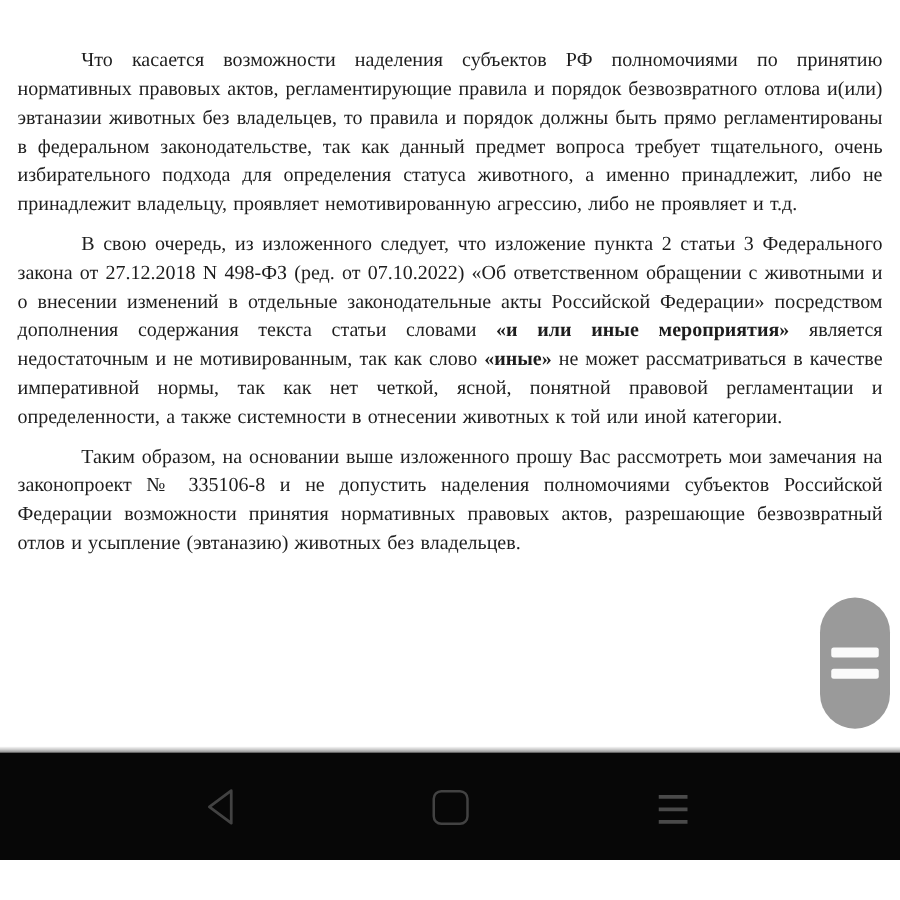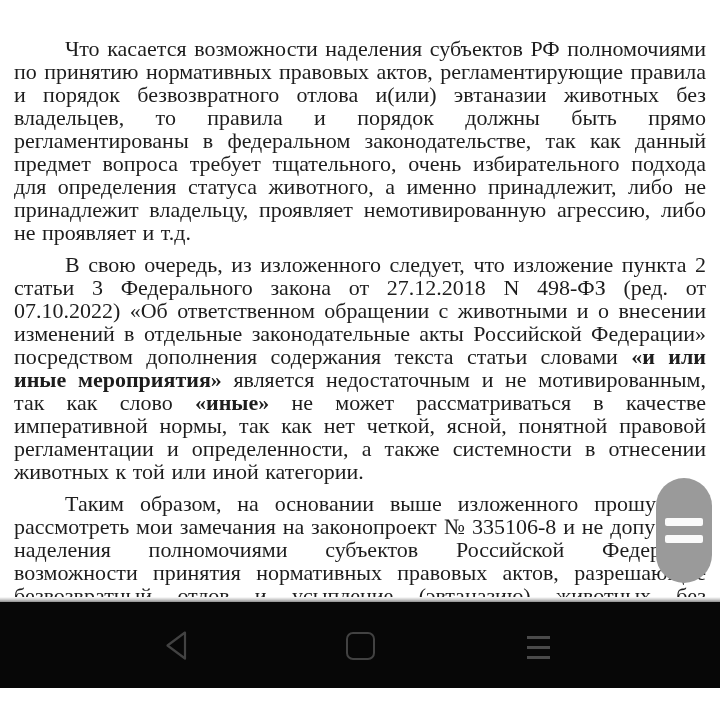--- a/index.html
+++ b/index.html
@@ -16,21 +16,21 @@
     position: absolute;
     top: 0; left: 0;
     width: 720px;
     padding: 37px 14px 0 14px;
     box-sizing: border-box;
   }
   .para {
     margin: 0 0 9px 0;
     text-indent: 51px;
     text-align: justify;
-    font-size: 22px;
+    font-size: 16px;
     line-height: 23px;
     color: #1d1d1d;
     word-spacing: 1px;
   }
   .para .bold { font-weight: bold; }
 
   
   .scroll-handle {
     position: absolute;
     top: 478px;

